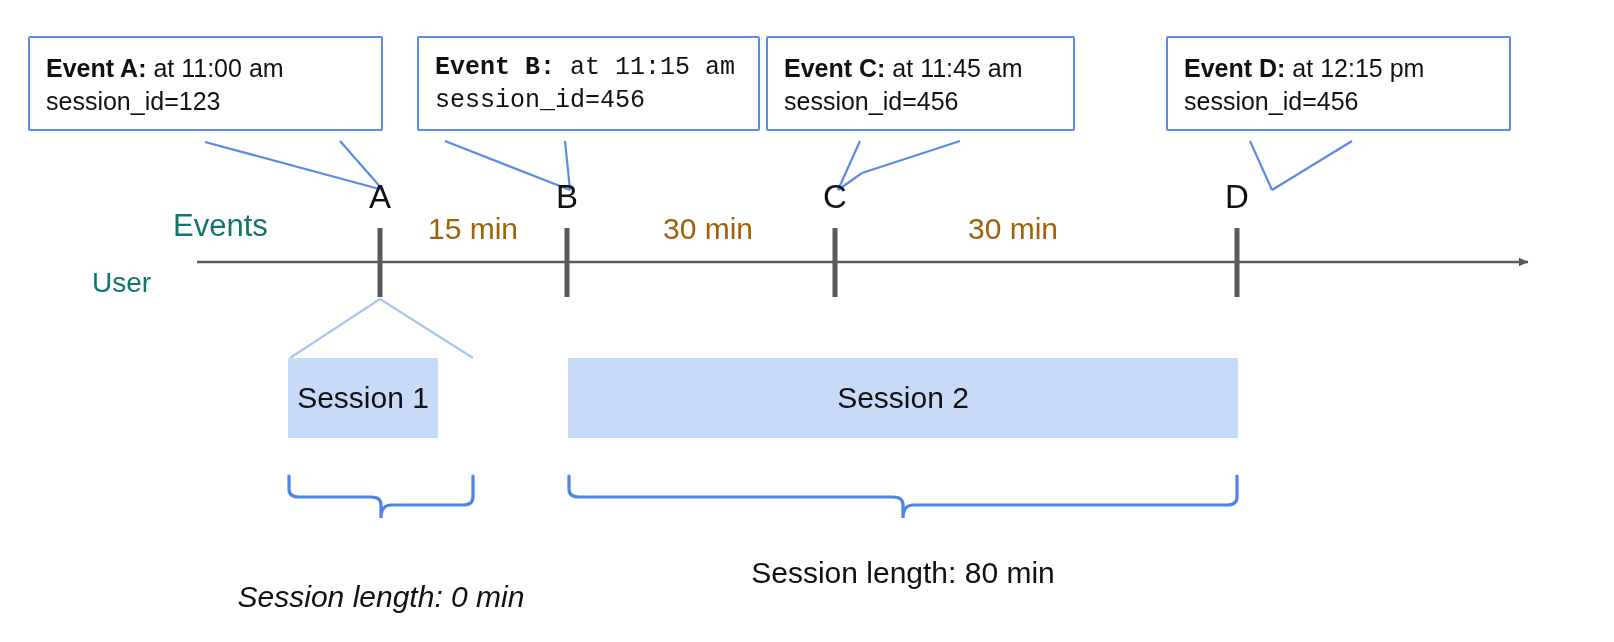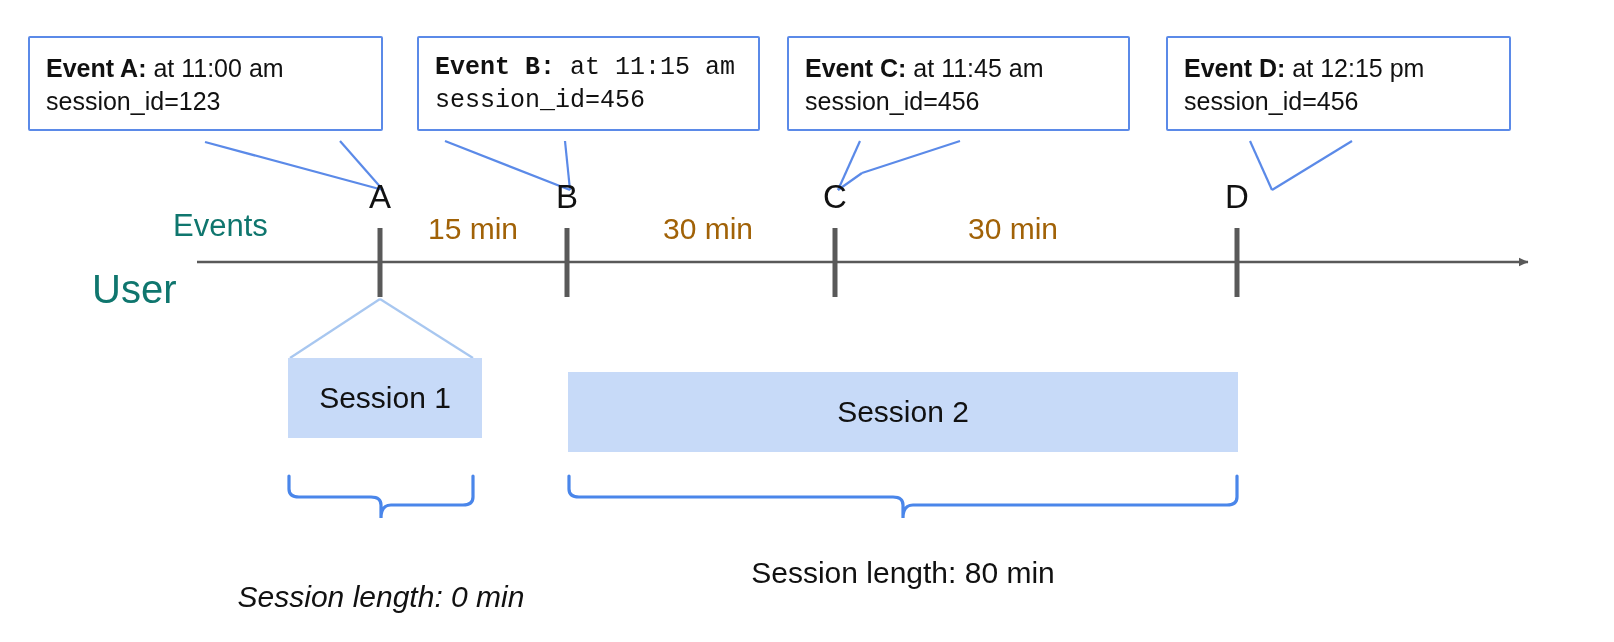--- a/index.html
+++ b/index.html
@@ -15,21 +15,21 @@
     border-radius:2px;box-sizing:border-box;
     padding:14px 16px 12px 16px;
     font-size:25px;line-height:1.30;color:#111;
   }
   .callout .ttl{font-weight:bold;}
   .callout .ln{white-space:nowrap;}
 
   .evlabel{position:absolute;font-size:33px;color:#111;text-align:center;}
   .axlabel{position:absolute;font-size:30px;color:#a16207;text-align:center;white-space:nowrap;}
   .rowlabel{position:absolute;font-size:31px;color:#0f766e;white-space:nowrap;margin-top:27px;}
-  .rowlabel.big{font-size:40px;}
+  .rowlabel.big{font-size:28px;}
 
   .sessbox{
     position:absolute;background:#c7daf8;
     display:flex;align-items:center;justify-content:center;
     font-size:30px;color:#111;
   }
   .sesslen{position:absolute;font-size:30px;color:#111;white-space:nowrap;text-align:center;}
 </style>
 </head>
 <body>
@@ -39,21 +39,21 @@
   <div class="callout" style="left:28px;top:36px;width:355px;">
     <div class="ln"><span class="ttl">Event A:</span><span> at 11:00 am</span></div>
     <div class="ln">session_id=123</div>
   </div>
 
   <div class="callout" style="left:417px;top:36px;width:343px;font-family:Liberation Mono, monospace;">
     <div class="ln"><span class="ttl">Event B:</span><span> at 11:15 am</span></div>
     <div class="ln">session_id=456</div>
   </div>
 
-  <div class="callout" style="left:787px;top:36px;width:343px;">
+  <div class="callout" style="left:766px;top:36px;width:309px;">
     <div class="ln"><span class="ttl">Event C:</span><span> at 11:45 am</span></div>
     <div class="ln">session_id=456</div>
   </div>
 
   <div class="callout" style="left:1166px;top:36px;width:345px;">
     <div class="ln"><span class="ttl">Event D:</span><span> at 12:15 pm</span></div>
     <div class="ln">session_id=456</div>
   </div>
 
   <svg class="layer" viewBox="0 0 1614 642">
@@ -108,23 +108,23 @@
   <div class="evlabel" style="left:810px;top:178px;width:50px;">C</div>
   <div class="evlabel" style="left:1212px;top:178px;width:50px;">D</div>
 
   <div class="rowlabel" style="left:173px;top:181px;">Events</div>
   <div class="rowlabel big" style="left:92px;top:240px;">User</div>
 
   <div class="axlabel" style="left:413px;top:212px;width:120px;">15 min</div>
   <div class="axlabel" style="left:648px;top:212px;width:120px;">30 min</div>
   <div class="axlabel" style="left:953px;top:212px;width:120px;">30 min</div>
 
-  <div class="sessbox" style="left:288px;top:358px;width:194px;height:80px;">
+  <div class="sessbox" style="left:288px;top:358px;width:150px;height:80px;">
     <span>Session 1</span>
   </div>
-  <div class="sessbox" style="left:568px;top:372px;width:670px;height:80px;">
+  <div class="sessbox" style="left:568px;top:358px;width:670px;height:80px;">
     <span>Session 2</span>
   </div>
 
   <div class="sesslen" style="left:181px;top:580px;width:400px;font-style:italic;">Session length: 0 min</div>
   <div class="sesslen" style="left:703px;top:556px;width:400px;">Session length: 80 min</div>
 
 </div>
 
 </body></html>

